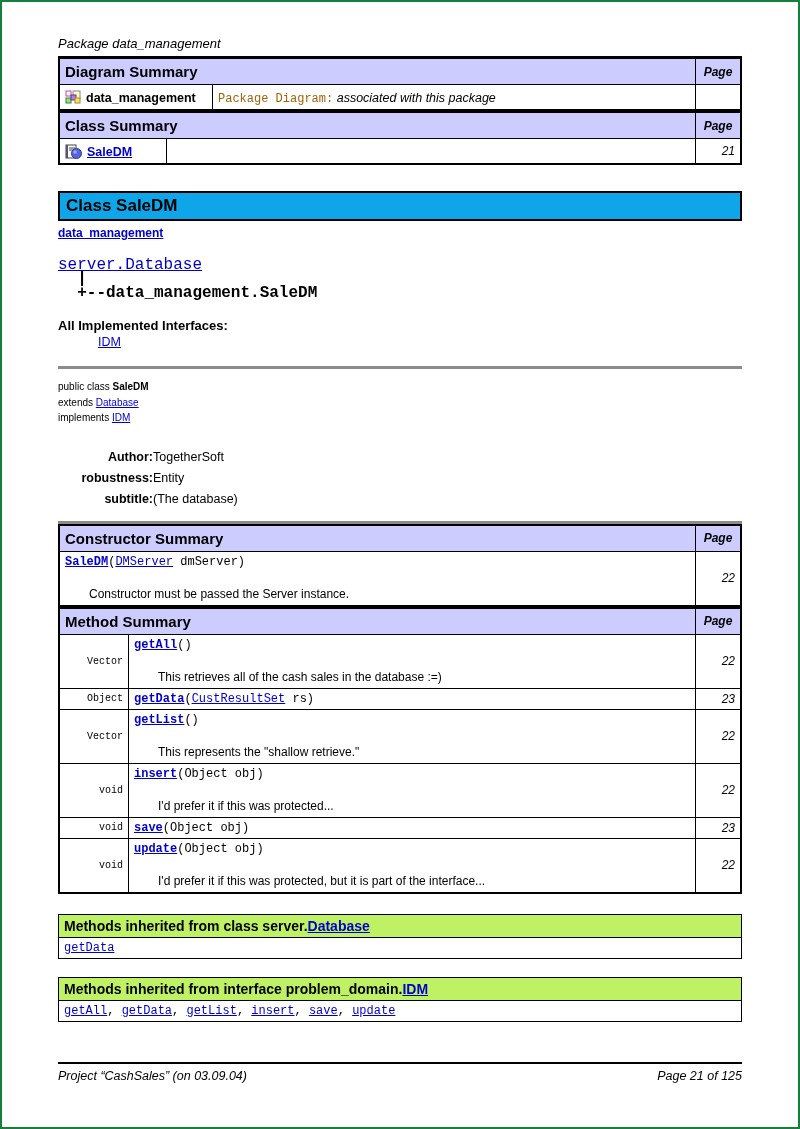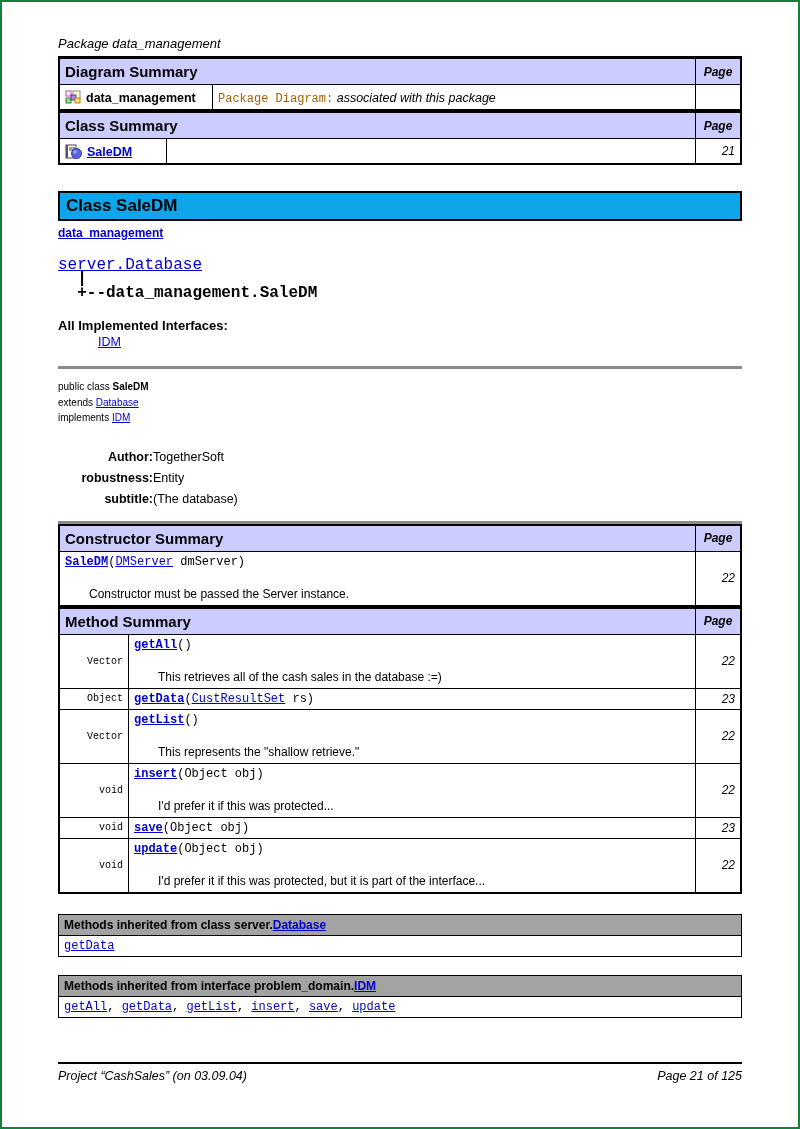--- a/index.html
+++ b/index.html
@@ -48,21 +48,21 @@
   .sigline a{font-weight:bold;}
   .sigline a.typelink{font-weight:normal;}
   .mdesc{font-size:12px;margin:18px 0 1px 24px;font-family:"Liberation Sans",sans-serif;}
   td.rt{font-family:"Liberation Mono","DejaVu Sans Mono",monospace;font-size:10px;text-align:right;
         vertical-align:top;width:58px;padding-top:5px;}
   td.sigcell{vertical-align:top;padding:3px 5px;}
 
   
   table.inh{width:100%;border-collapse:collapse;border:1px solid #000;}
   table.inh td{border:1px solid #000;padding:3px 5px;}
-  .inh .hdr2{background:#a3a3a3;font-size:12px;font-weight:bold;}
+  .inh .hdr2{background:#bef264;font-size:14px;font-weight:bold;}
   .inh .hdr2 a{font-weight:bold;}
   .inh .body{font-size:12px;}
   .method-link-list span.itm:not(:last-child)::after{content:", ";color:#000;}
 
   
   .footer{position:absolute;left:56px;right:56px;top:1060px;border-top:2px solid #000;
           padding-top:5px;display:flex;justify-content:space-between;
           font-size:12.5px;font-style:italic;}
   svg{display:block;}
   .icon{display:inline-block;vertical-align:middle;margin-right:5px;}

